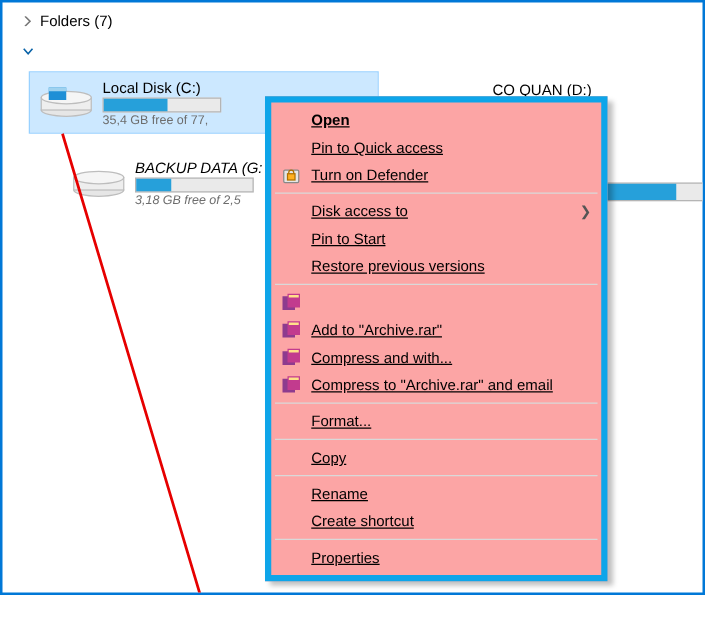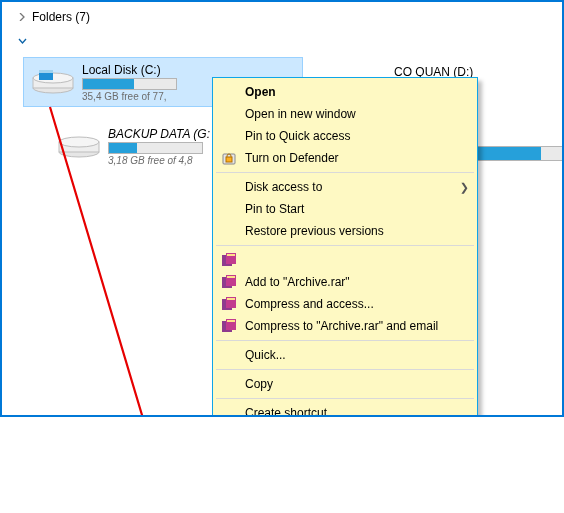--- a/index.html
+++ b/index.html
@@ -1,33 +1,33 @@
 <!DOCTYPE html>
 <html><head>
 <meta charset="utf-8">
 <style>
   html,body{margin:0;padding:0;font-family:"Segoe UI",Arial,sans-serif;font-size:12px;color:#000;background:#fff;}
-  .canvas{position:relative;width:564px;height:417px;border:2px solid #0078d7;overflow:hidden;box-sizing:border-box;}
+  .canvas{position:relative;width:564px;height:476px;border:2px solid #0078d7;overflow:hidden;box-sizing:border-box;}
   .tree{padding:6px 0 0 14px;}
   .tree-row{display:flex;align-items:center;height:18px;cursor:default;}
   .chev{width:12px;height:12px;display:flex;align-items:center;justify-content:center;margin-right:4px;}
   .hdr-folders{color:#000;}
   .hdr-devices{color:#0a63a8;}
   .drives{position:relative;margin-top:4px;}
   .drive{position:absolute;display:flex;align-items:center;}
   .drive.sel{background:#cce8ff;outline:1px solid #99d1ff;}
   .drive .icon-slot{width:58px;height:42px;display:flex;align-items:center;justify-content:center;}
   .drive .meta{display:flex;flex-direction:column;justify-content:center;gap:1px;}
   .drive .title{font-size:12px;color:#000;white-space:nowrap;}
   .drive.sel .title{color:#000;}
   .drive .bar{width:95px;height:12px;border:1px solid #b5b5b5;background:#eaeaea;position:relative;box-sizing:border-box;}
   .drive .bar .fill{position:absolute;left:0;top:0;bottom:0;background:#26a0da;}
   .drive .sub{font-size:10px;color:#6d6d6d;white-space:nowrap;}
   
-  .menu{position:absolute;left:210px;top:75px;width:260px;background:#fef9c3;border:1px solid #0ea5e9;box-shadow:4px 4px 4px rgba(0,0,0,.25);padding:3px 2px;}
+  .menu{position:absolute;left:210px;top:75px;width:260px;background:#fca5a5;border:5px solid #0ea5e9;box-shadow:4px 4px 4px rgba(0,0,0,.25);padding:3px 2px;text-decoration:underline;}
   .mi{display:flex;align-items:center;height:22px;padding:0 18px 0 30px;position:relative;font-size:12px;color:#000;white-space:nowrap;}
   .mi .ic{position:absolute;left:6px;top:3px;width:16px;height:16px;display:flex;align-items:center;justify-content:center;}
   .mi .arrow{position:absolute;right:6px;top:5px;font-size:11px;color:#555;}
   .sep{height:1px;background:#d9d9d9;margin:3px 1px;}
   
   .hl{position:absolute;border:2px solid #e60000;pointer-events:none;}
   
   .arrow-anno{position:absolute;left:0;top:0;pointer-events:none;}
   
   .hdd{width:44px;height:28px;}
@@ -92,31 +92,28 @@
           <ellipse cx="22" cy="20" rx="20" ry="5" fill="#e6e6e6" stroke="#bdbdbd"></ellipse>
           <rect x="2" y="10" width="40" height="10" fill="#eeeeee" stroke="#bdbdbd"></rect>
           <ellipse cx="22" cy="10" rx="20" ry="5" fill="#f5f5f5" stroke="#bdbdbd"></ellipse>
         </svg>
       </div>
       <div class="meta">
         <span class="title">BACKUP DATA (G:</span>
         <div class="bar">
             <div class="fill" style="width:30%"></div>
           </div>
-        <span class="sub">3,18 GB free of 4,8</span>
+        <span class="sub">3,18 GB free of 2,5</span>
       </div>
     </div>
   </div>
 
   <div class="menu">
     <div class="mi">
         <b><span>Open</span></b>
-      </div>
-    <div class="mi">
-        <span>Open in new window</span>
       </div>
     <div class="mi">
         <span>Pin to Quick access</span>
       </div>
     <div class="mi">
       <span class="ic">
           <svg width="16" height="16" viewBox="0 0 16 16">
             <rect x="2" y="4" width="12" height="10" rx="1" fill="#e6e6e6" stroke="#888"></rect>
             <rect x="5" y="7" width="6" height="5" fill="#ffb020" stroke="#b07000"></rect>
             <path d="M6 7 v-1 a2 2 0 0 1 4 0 v1" fill="none" stroke="#b07000"></path>
@@ -156,48 +153,51 @@
       <span>Add to "Archive.rar"</span>
     </div>
     <div class="mi">
       <span class="ic">
           <svg width="16" height="16" viewBox="0 0 16 16">
             <rect x="1" y="3" width="10" height="11" fill="#8e3b8e"></rect>
             <rect x="5" y="1" width="10" height="11" fill="#c23b8e"></rect>
             <rect x="6" y="2" width="8" height="2" fill="#ffe08a"></rect>
           </svg>
         </span>
-      <span>Compress and access...</span>
+      <span>Compress and with...</span>
     </div>
     <div class="mi">
       <span class="ic">
           <svg width="16" height="16" viewBox="0 0 16 16">
             <rect x="1" y="3" width="10" height="11" fill="#8e3b8e"></rect>
             <rect x="5" y="1" width="10" height="11" fill="#c23b8e"></rect>
             <rect x="6" y="2" width="8" height="2" fill="#ffe08a"></rect>
           </svg>
         </span>
       <span>Compress to "Archive.rar" and email</span>
     </div>
     <div class="sep"></div>
     <div class="mi">
-        <span>Quick...</span>
+        <span>Format...</span>
       </div>
     <div class="sep"></div>
     <div class="mi">
         <span>Copy</span>
       </div>
     <div class="sep"></div>
     <div class="mi">
+        <span>Rename</span>
+      </div>
+    <div class="mi">
         <span>Create shortcut</span>
       </div>
-    <div class="mi">
-        <span>Rename</span>
-      </div>
-    <div class="sep"></div>
+    <div class="sep"></div>
+    <div class="mi">
+        <span>Properties</span>
+      </div>
   </div>
 
   <div class="hl" style="left:234px;top:480px;width:68px;height:20px;"></div>
 
   <svg class="arrow-anno" width="564" height="513">
     <defs>
       <marker id="ah" viewBox="0 0 10 10" refX="8" refY="5" markerWidth="8" markerHeight="8" orient="auto-start-reverse">
         <path d="M0 0 L10 5 L0 10 Z" fill="#e60000"></path>
       </marker>
     </defs>

